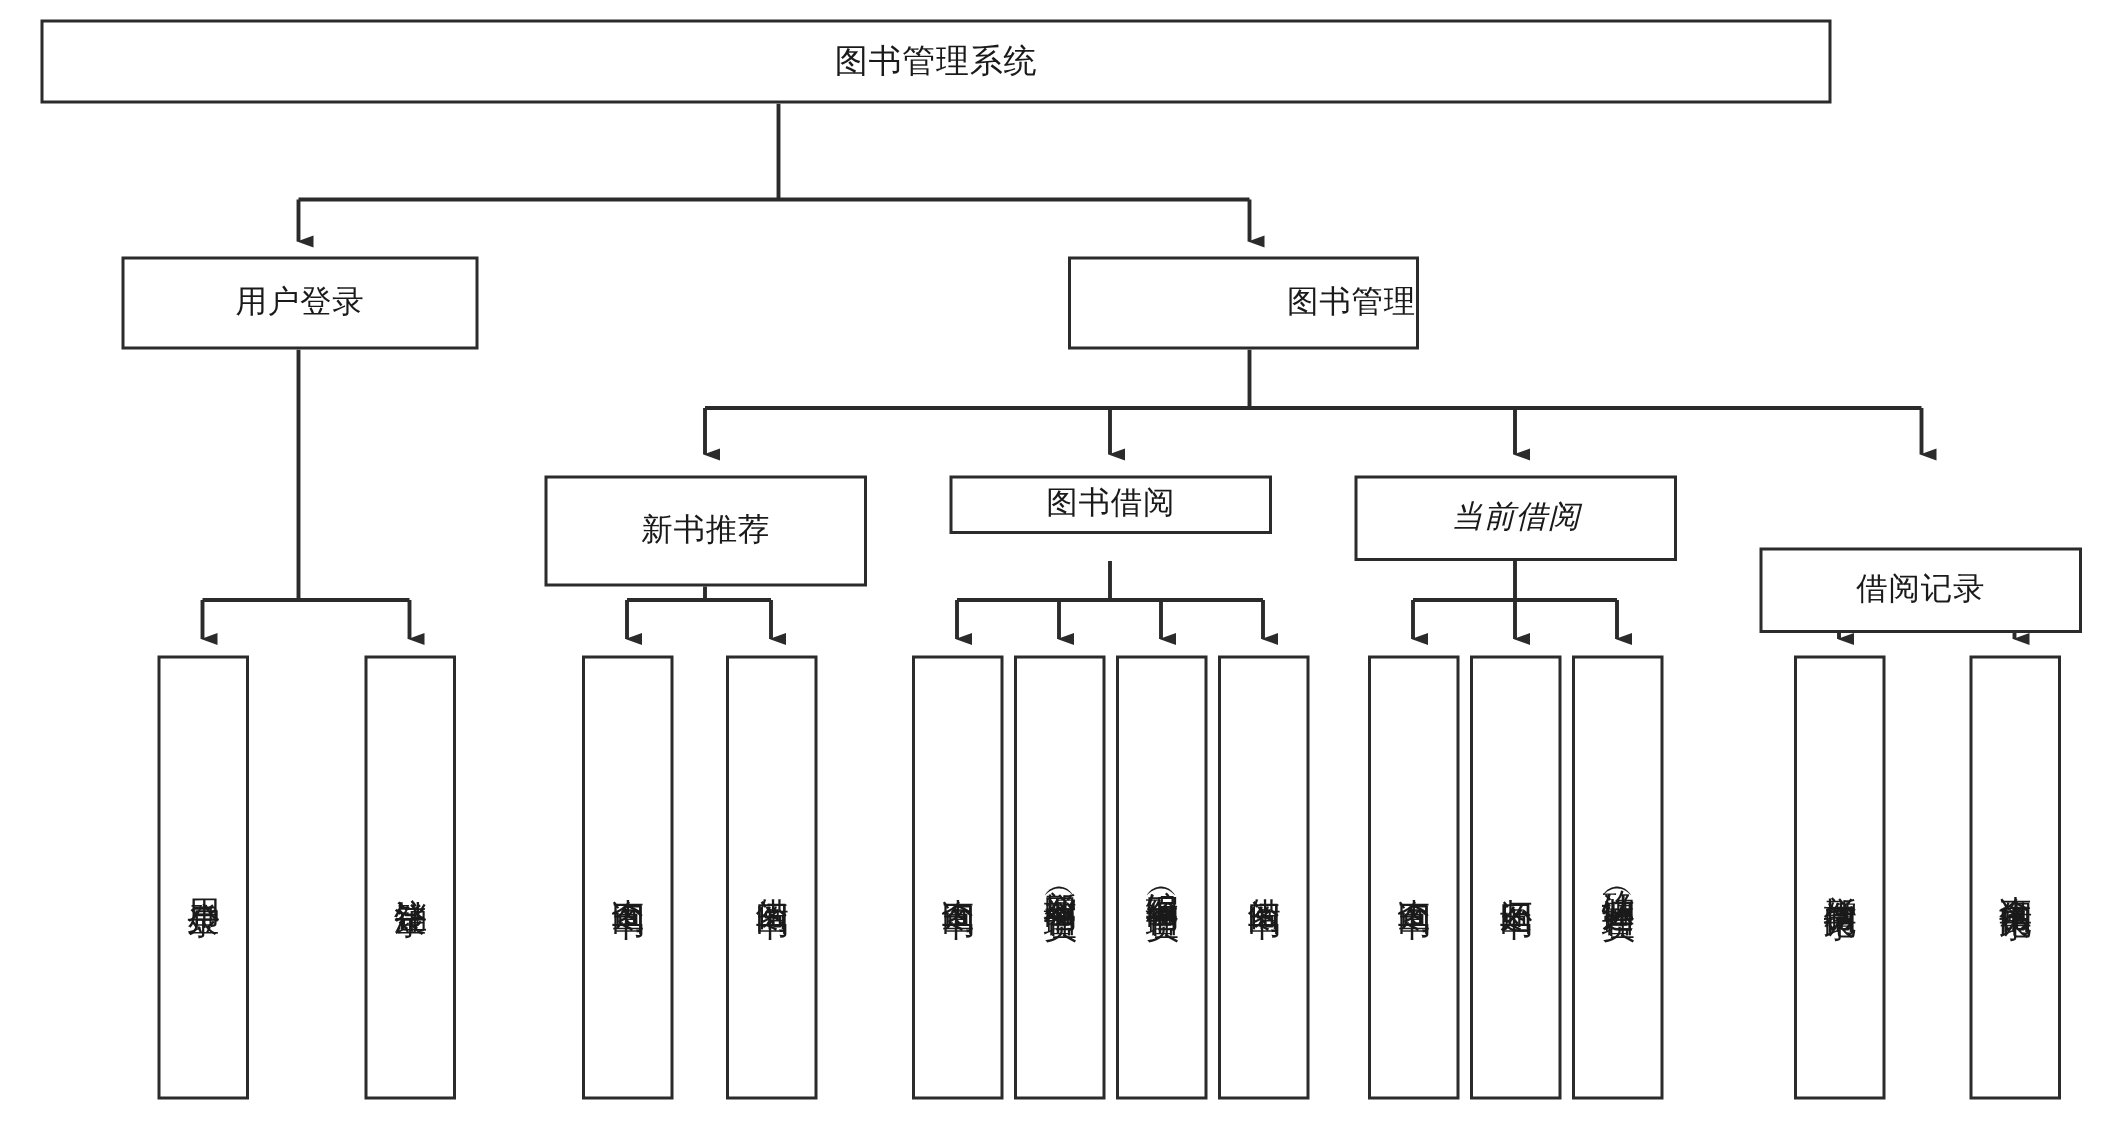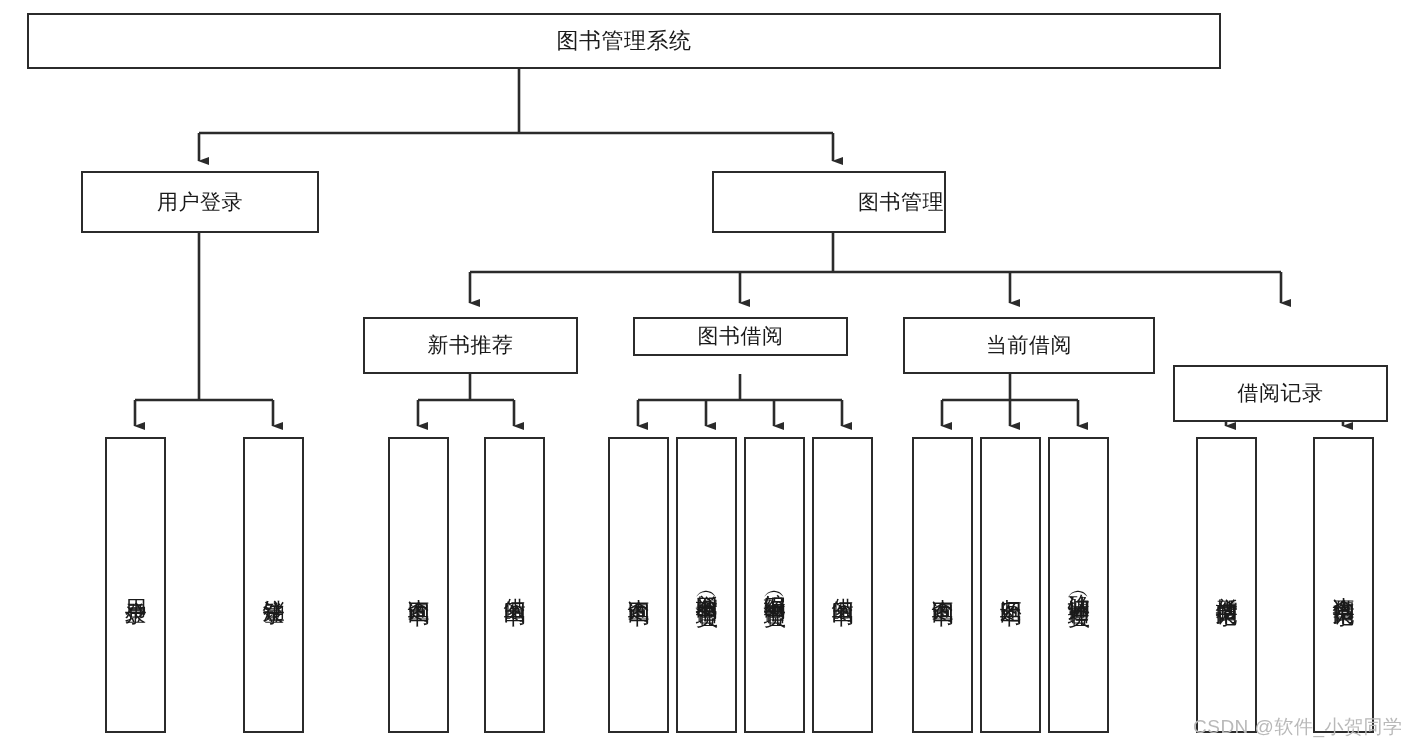--- a/index.html
+++ b/index.html
@@ -133,29 +133,29 @@
   </div>
 
   <div class="node-box node-horizontal" style="left:81px; top:171px; width:238px; height:62px;">
     <span class="node-label">用户登录</span>
   </div>
 
   <div class="node-box node-horizontal" style="left:712px; top:171px; width:234px; height:62px;justify-content:flex-end;">
     <span class="node-label">图书管理</span>
   </div>
 
-  <div class="node-box node-horizontal" style="left:363px; top:317px; width:215px; height:57px;">
+  <div class="node-box node-horizontal" style="left:363px; top:317px; width:215px; height:74px;">
     <span class="node-label">新书推荐</span>
   </div>
 
   <div class="node-box node-horizontal" style="left:633px; top:317px; width:215px; height:39px;">
     <span class="node-label">图书借阅</span>
   </div>
 
-  <div class="node-box node-horizontal" style="left:903px; top:317px; width:252px; height:57px;">
+  <div class="node-box node-horizontal" style="left:903px; top:317px; width:215px; height:57px;font-style:italic;">
     <span class="node-label">当前借阅</span>
   </div>
 
   <div class="node-box node-horizontal" style="left:1173px; top:317px; width:215px; height:57px;margin-top:48px;">
     <span class="node-label">借阅记录</span>
   </div>
 
   <div class="node-box node-vertical" style="left:105px; top:437px; width:61px; height:296px;">
     <span class="node-label">用户登录</span>
   </div>
@@ -201,15 +201,14 @@
   </div>
 
   <div class="node-box node-vertical" style="left:1196px; top:437px; width:61px; height:296px;">
     <span class="node-label">新增借阅记录</span>
   </div>
 
   <div class="node-box node-vertical" style="left:1313px; top:437px; width:61px; height:296px;">
     <span class="node-label">查询借阅记录</span>
   </div>
 
-  <div class="watermark" style="left:1193px; top:714px;">CSDN @软件_小贺同学</div>
 
 </div>
 
 </body></html>

